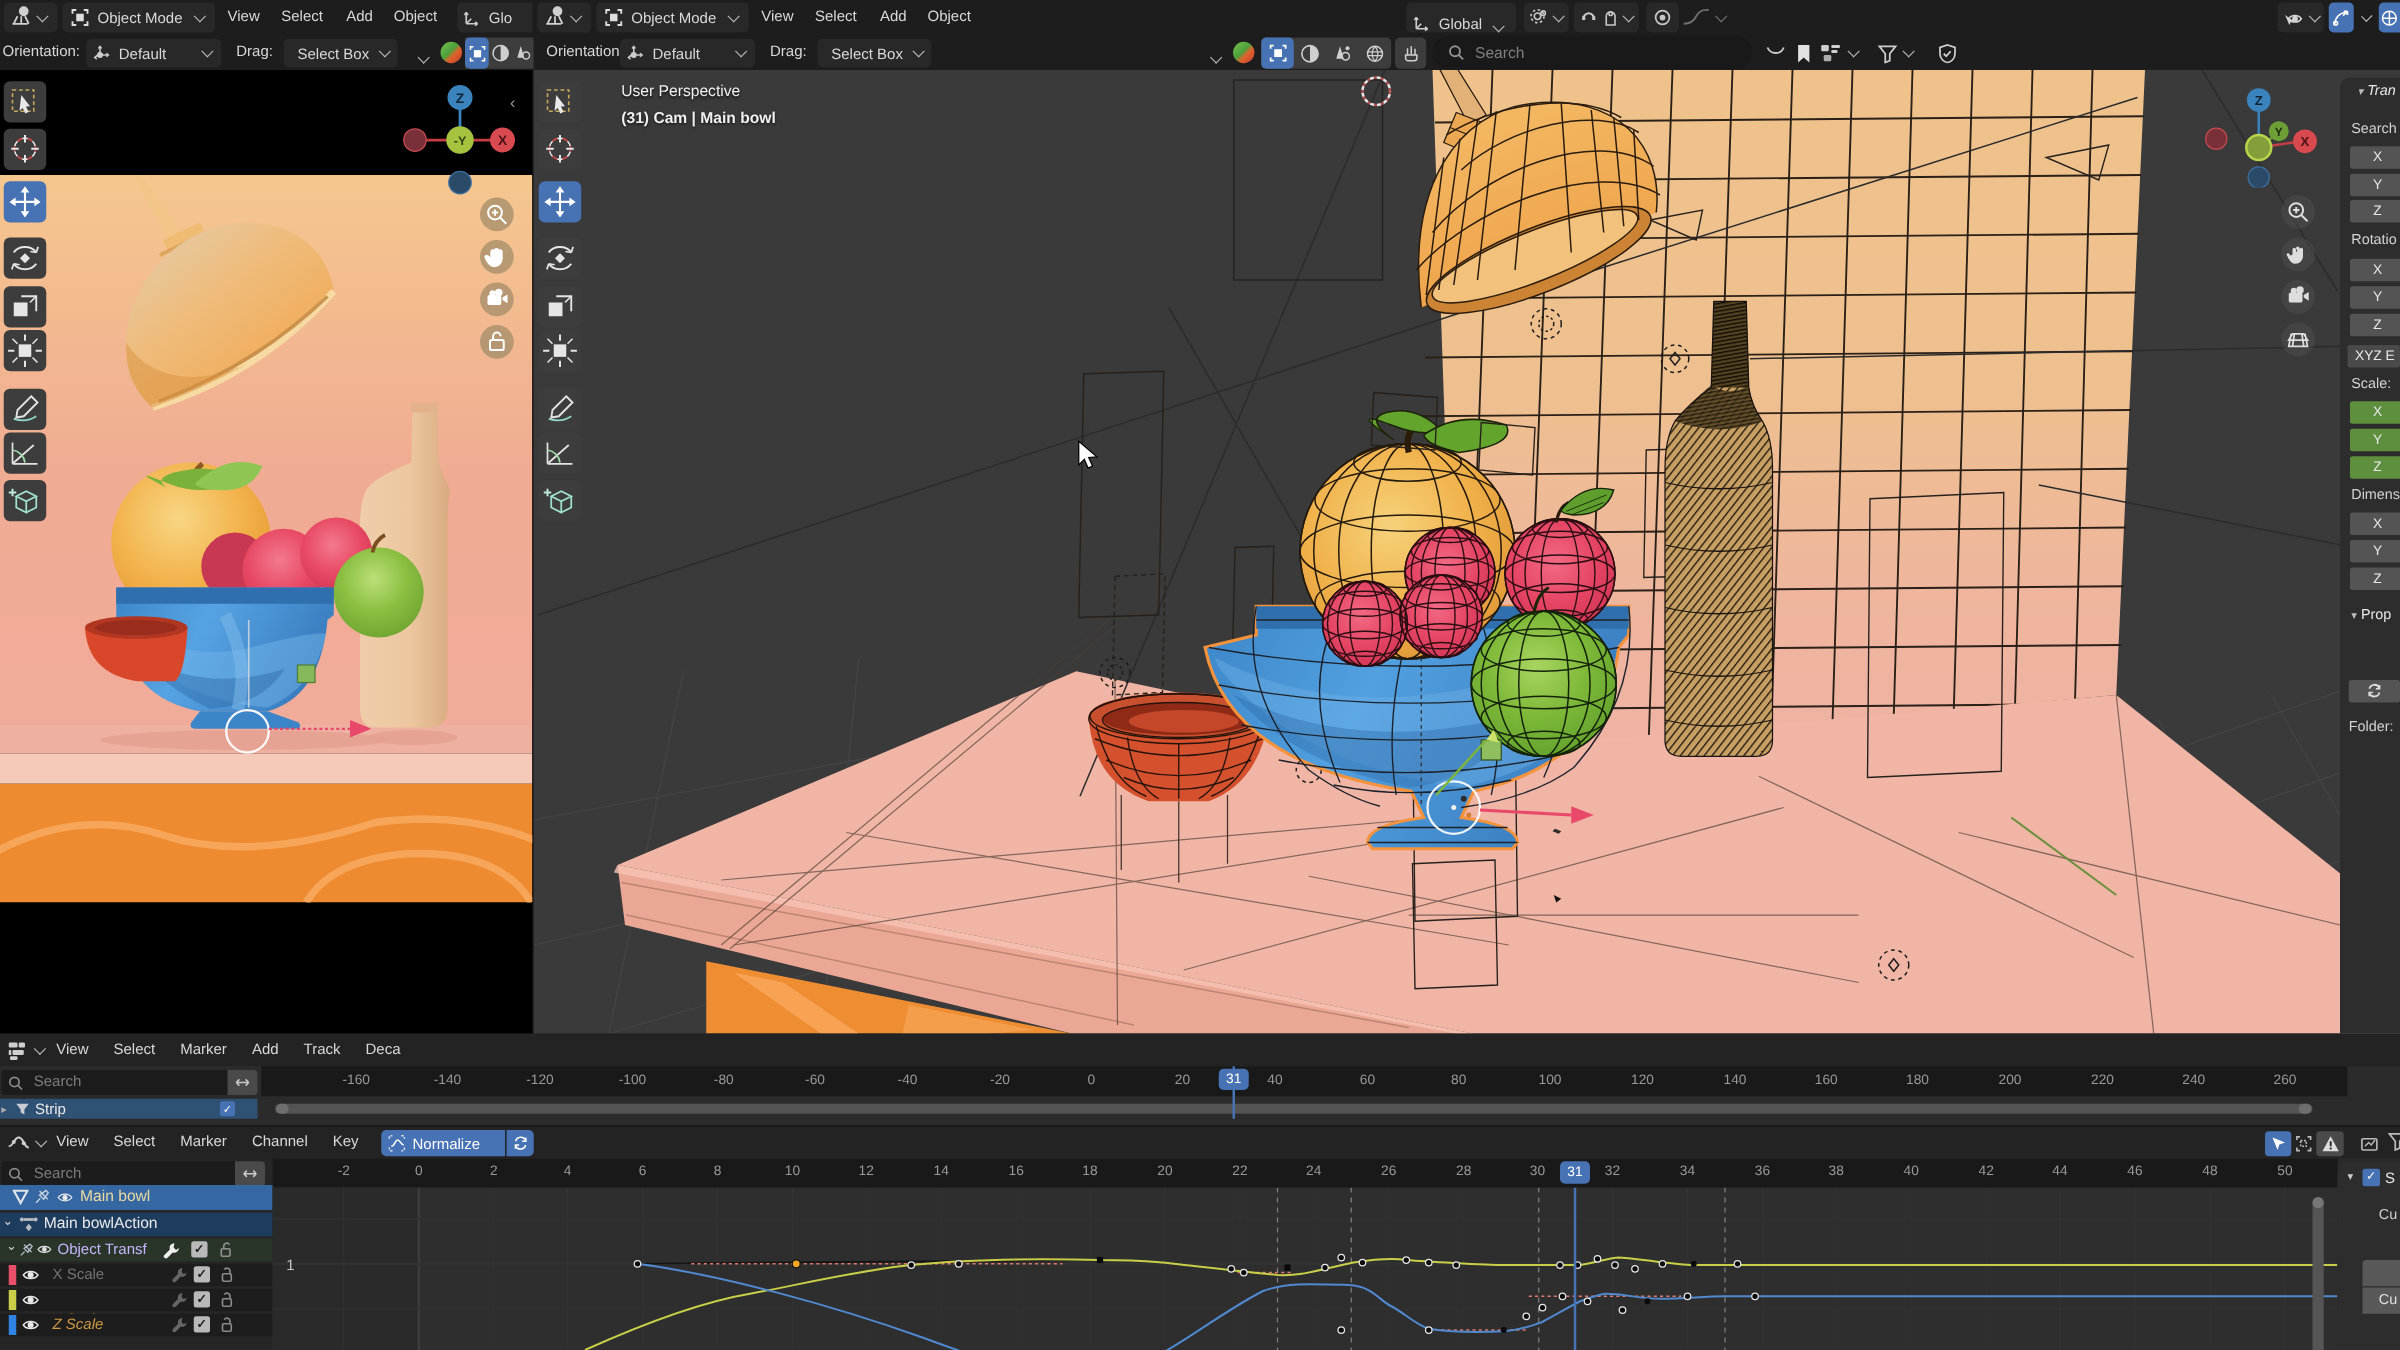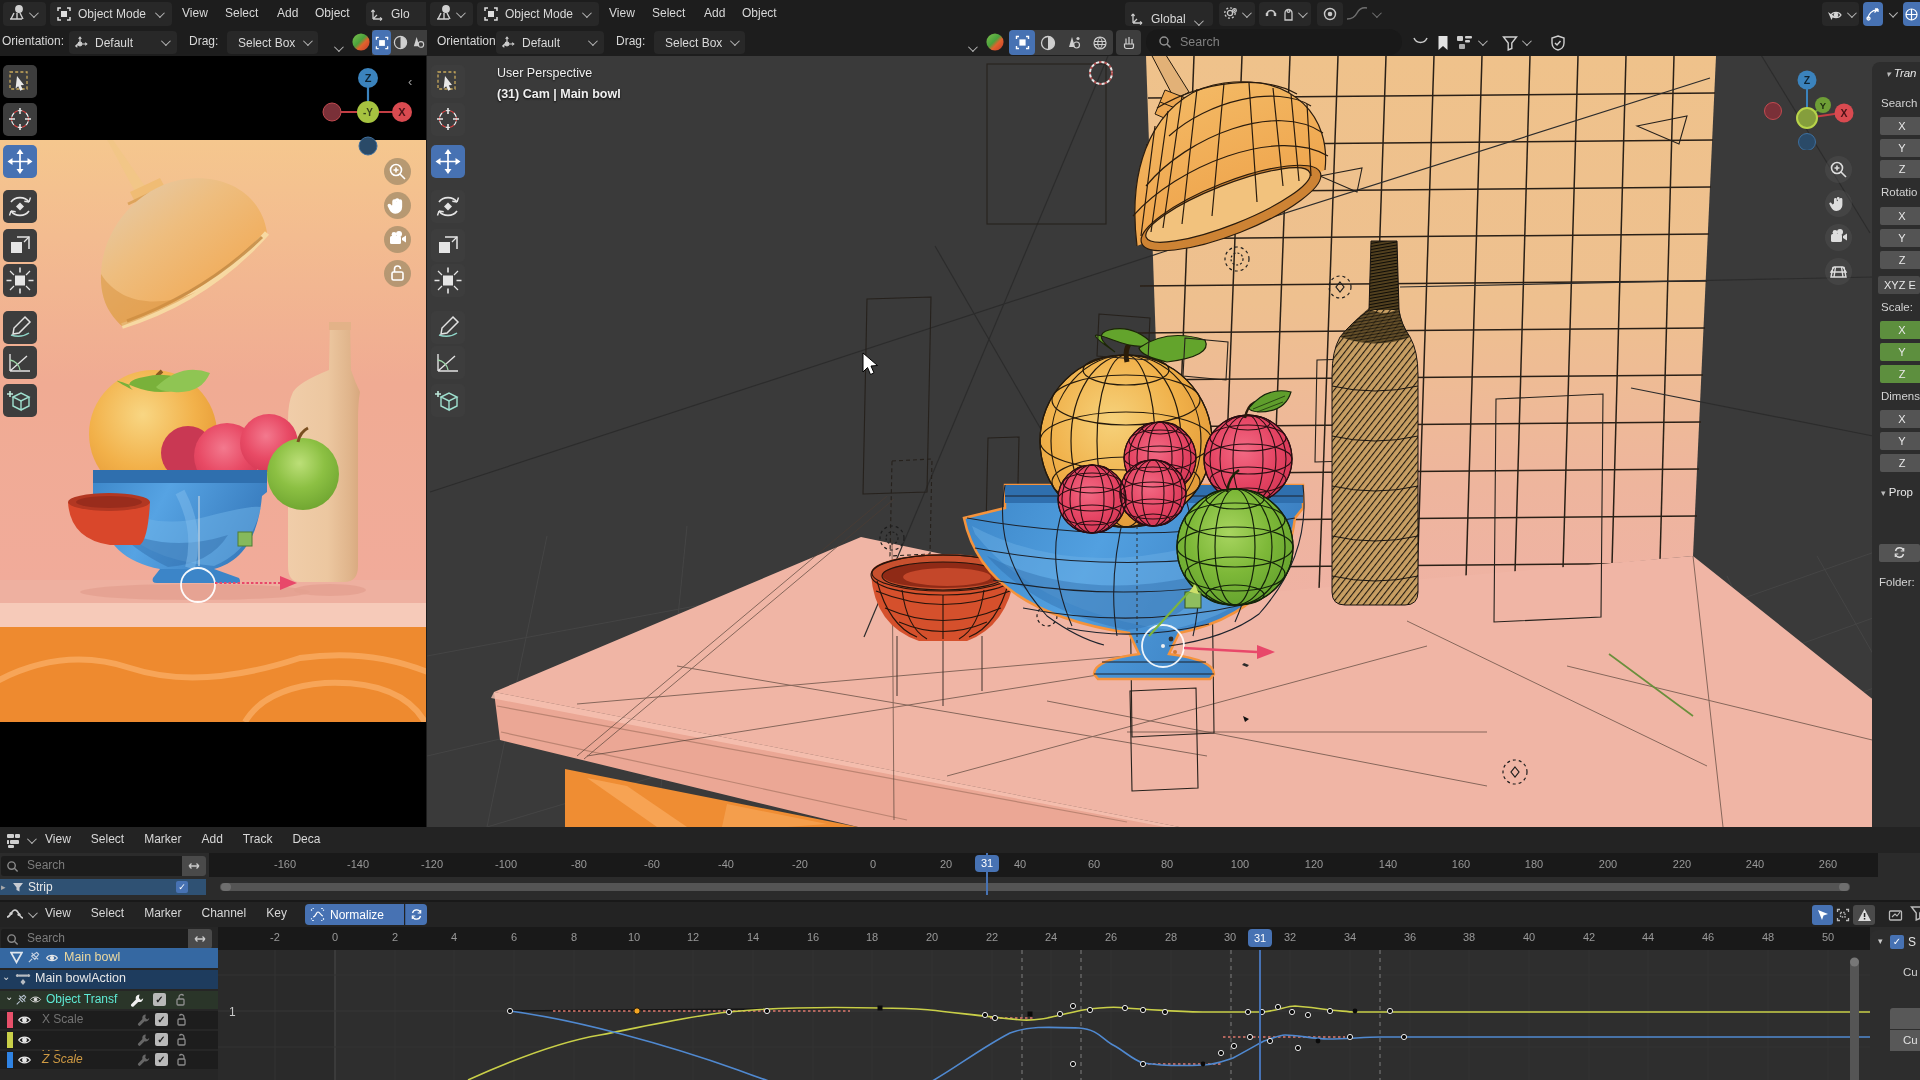--- a/index.html
+++ b/index.html
@@ -1107,21 +1107,21 @@
       <g fill="none" stroke="#b9c4d2" stroke-width="1.2">
         <path d="M5 2l7 7M10.5 1.5l2 2-4 5.5-3.5-3.5zM5.5 8.5L2 12"></path>
       </g>
     </svg>
  <svg width="13" height="11" viewBox="0 0 18 14" style="position:absolute;left:29px;top:3px;">
       <g fill="none" stroke="#e0e0e0" stroke-width="1.3">
         <path d="M2 7C5 2.5 13 2.5 16 7C13 11.5 5 11.5 2 7Z"></path>
         <circle cx="9" cy="7" r="2" fill="#e0e0e0"></circle>
       </g>
     </svg>
- <span style="position:absolute;left:46px;top:1px;color:#5eead4;font-size:12px;">Object Transf</span>
+ <span style="position:absolute;left:46px;top:1px;color:#c4b5fd;font-size:12px;">Object Transf</span>
  <svg width="14" height="14" viewBox="0 0 14 14" style="position:absolute;left:130px;top:2px;">
       <path d="M9.5 1.5a3.8 3.8 0 0 0-3.6 5L1.5 11a1.6 1.6 0 0 0 2.3 2.3l4.4-4.4a3.8 3.8 0 0 0 5-3.6l-2.4 1.6-1.9-1.9z" fill="#f0f0f0"></path>
     </svg>
  <div style="position:absolute;left:153px;top:2px;width:13px;height:13px;background:#b9b9b9;border-radius:2px;color:#1d1d1d;font-size:10px;font-weight:bold;text-align:center;line-height:13px;">✓</div>
  <svg width="14" height="14" viewBox="0 0 14 14" style="position:absolute;left:173px;top:2px;">
       <g fill="none" stroke="#909090" stroke-width="1.3">
         <rect x="4" y="6" width="7" height="6" rx="1"></rect>
         <path d="M6 6V4a2.5 2.5 0 0 1 4.6-1.3"></path>
       </g>
     </svg>

